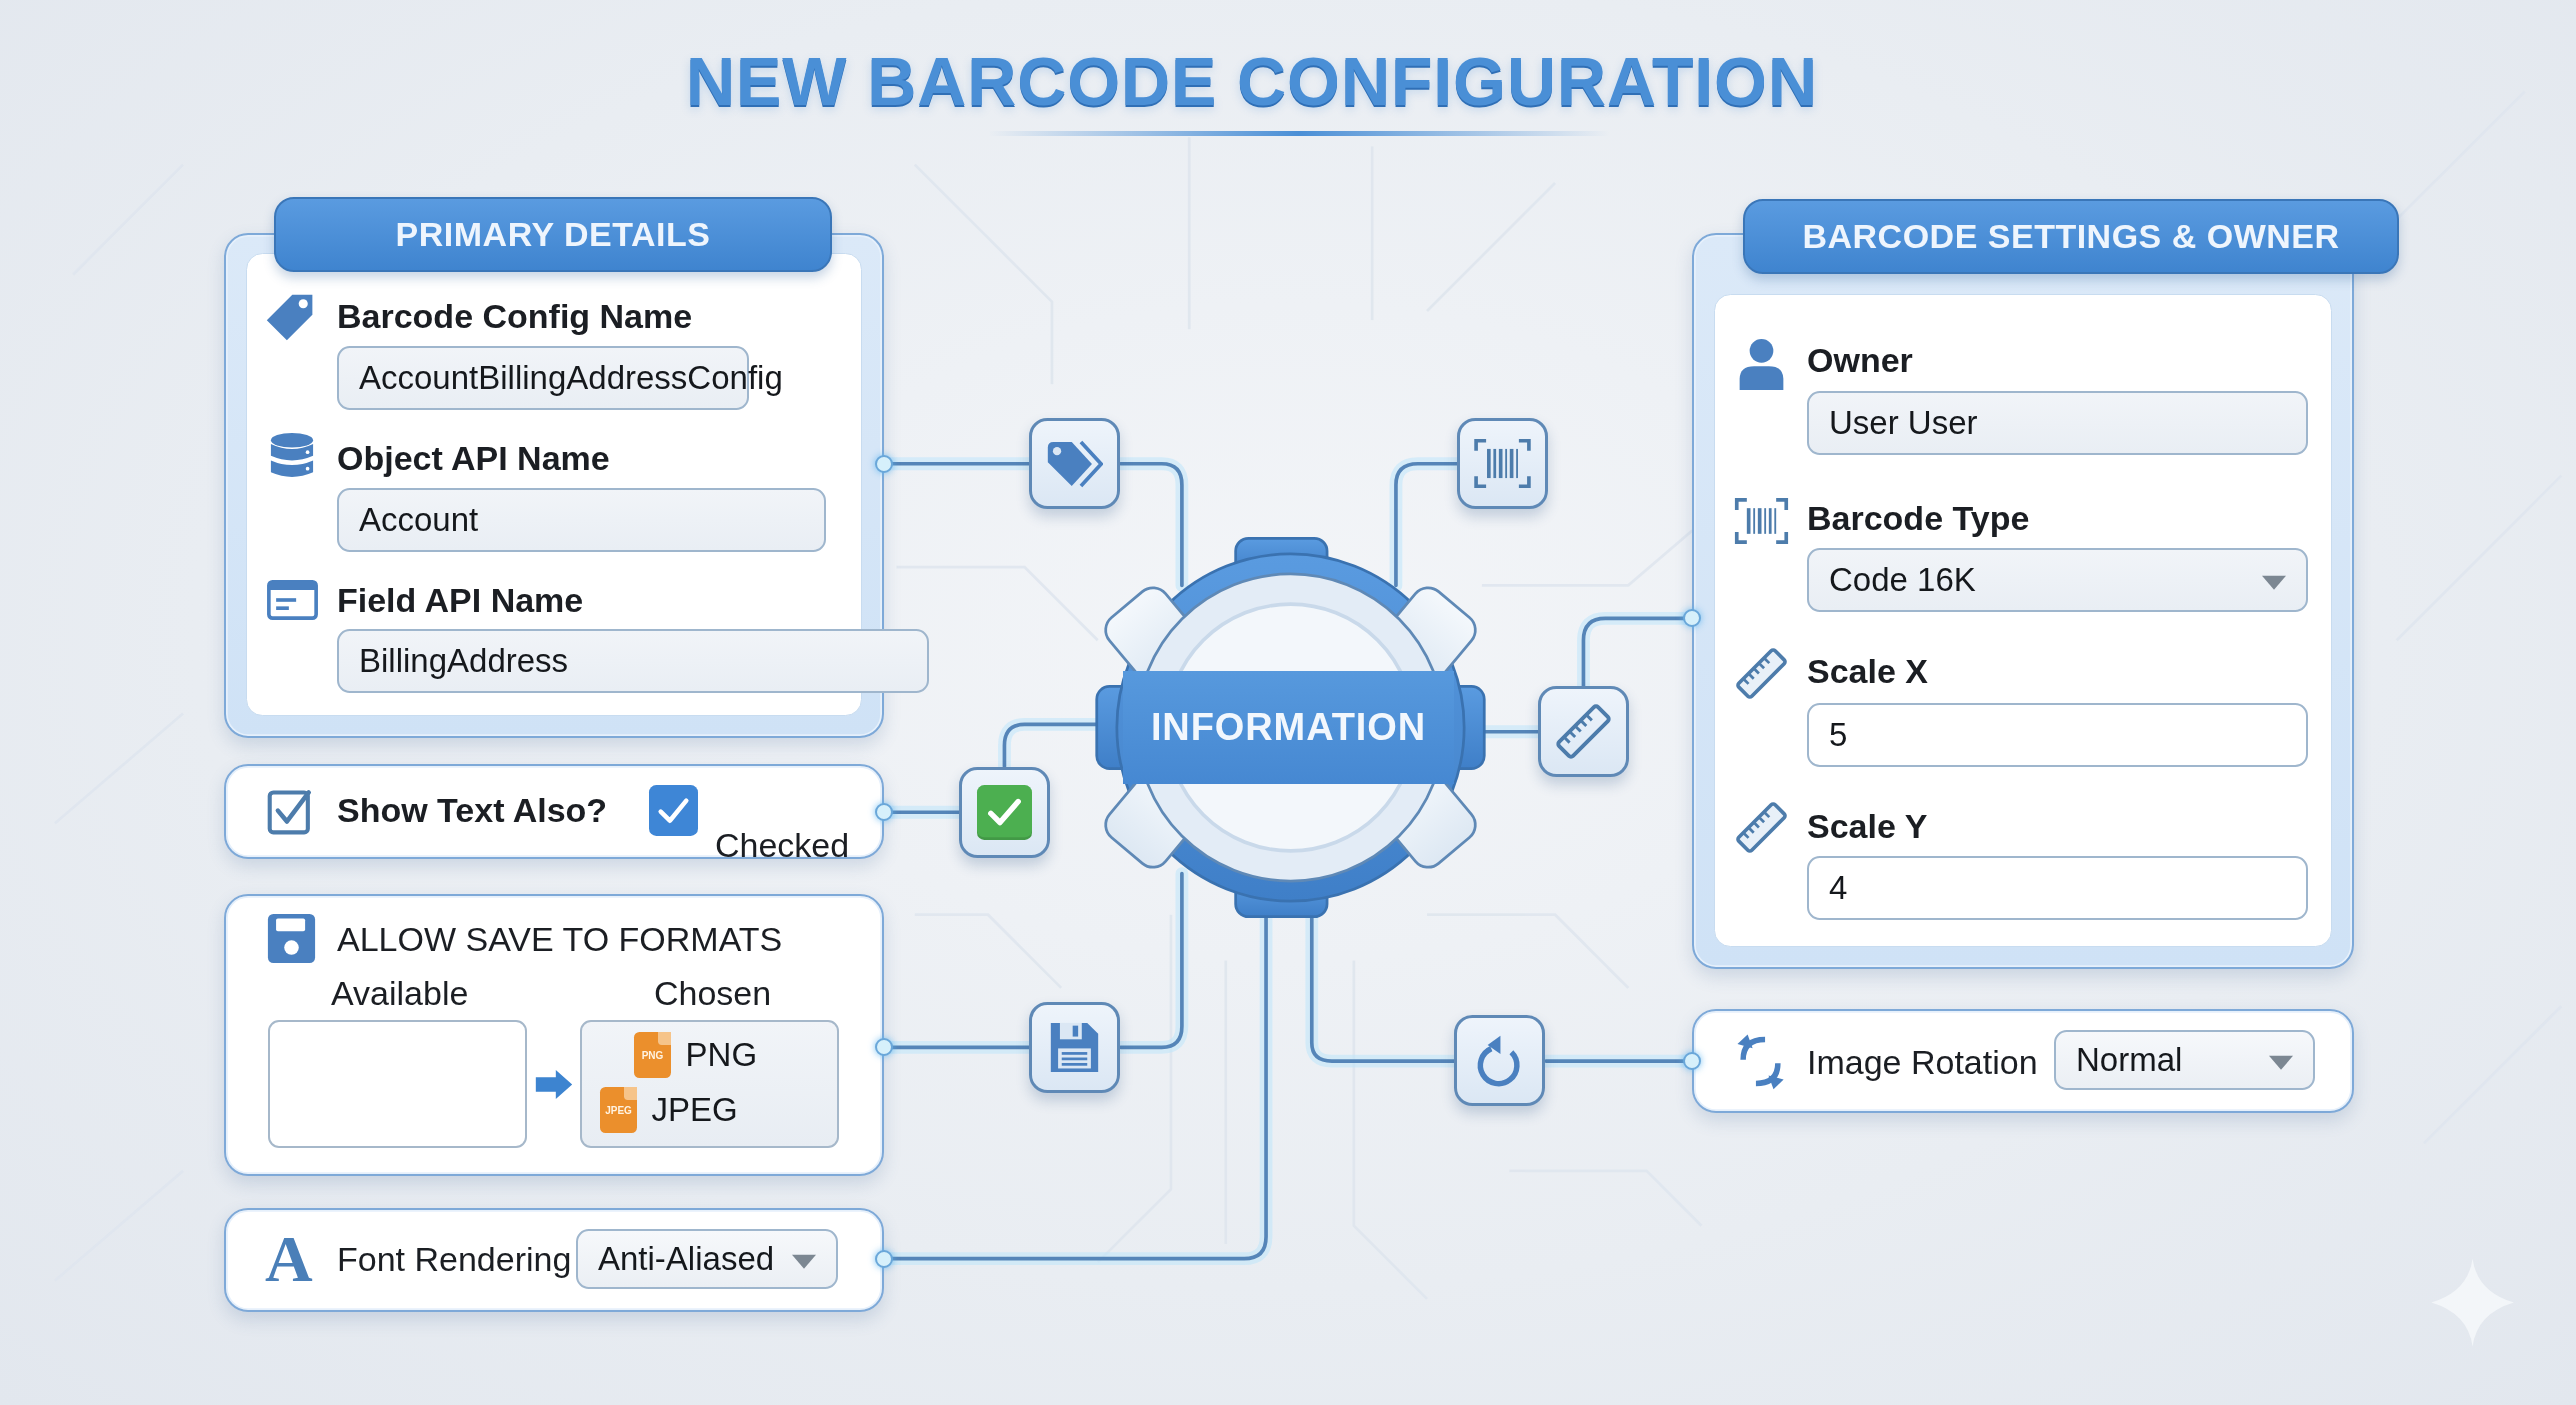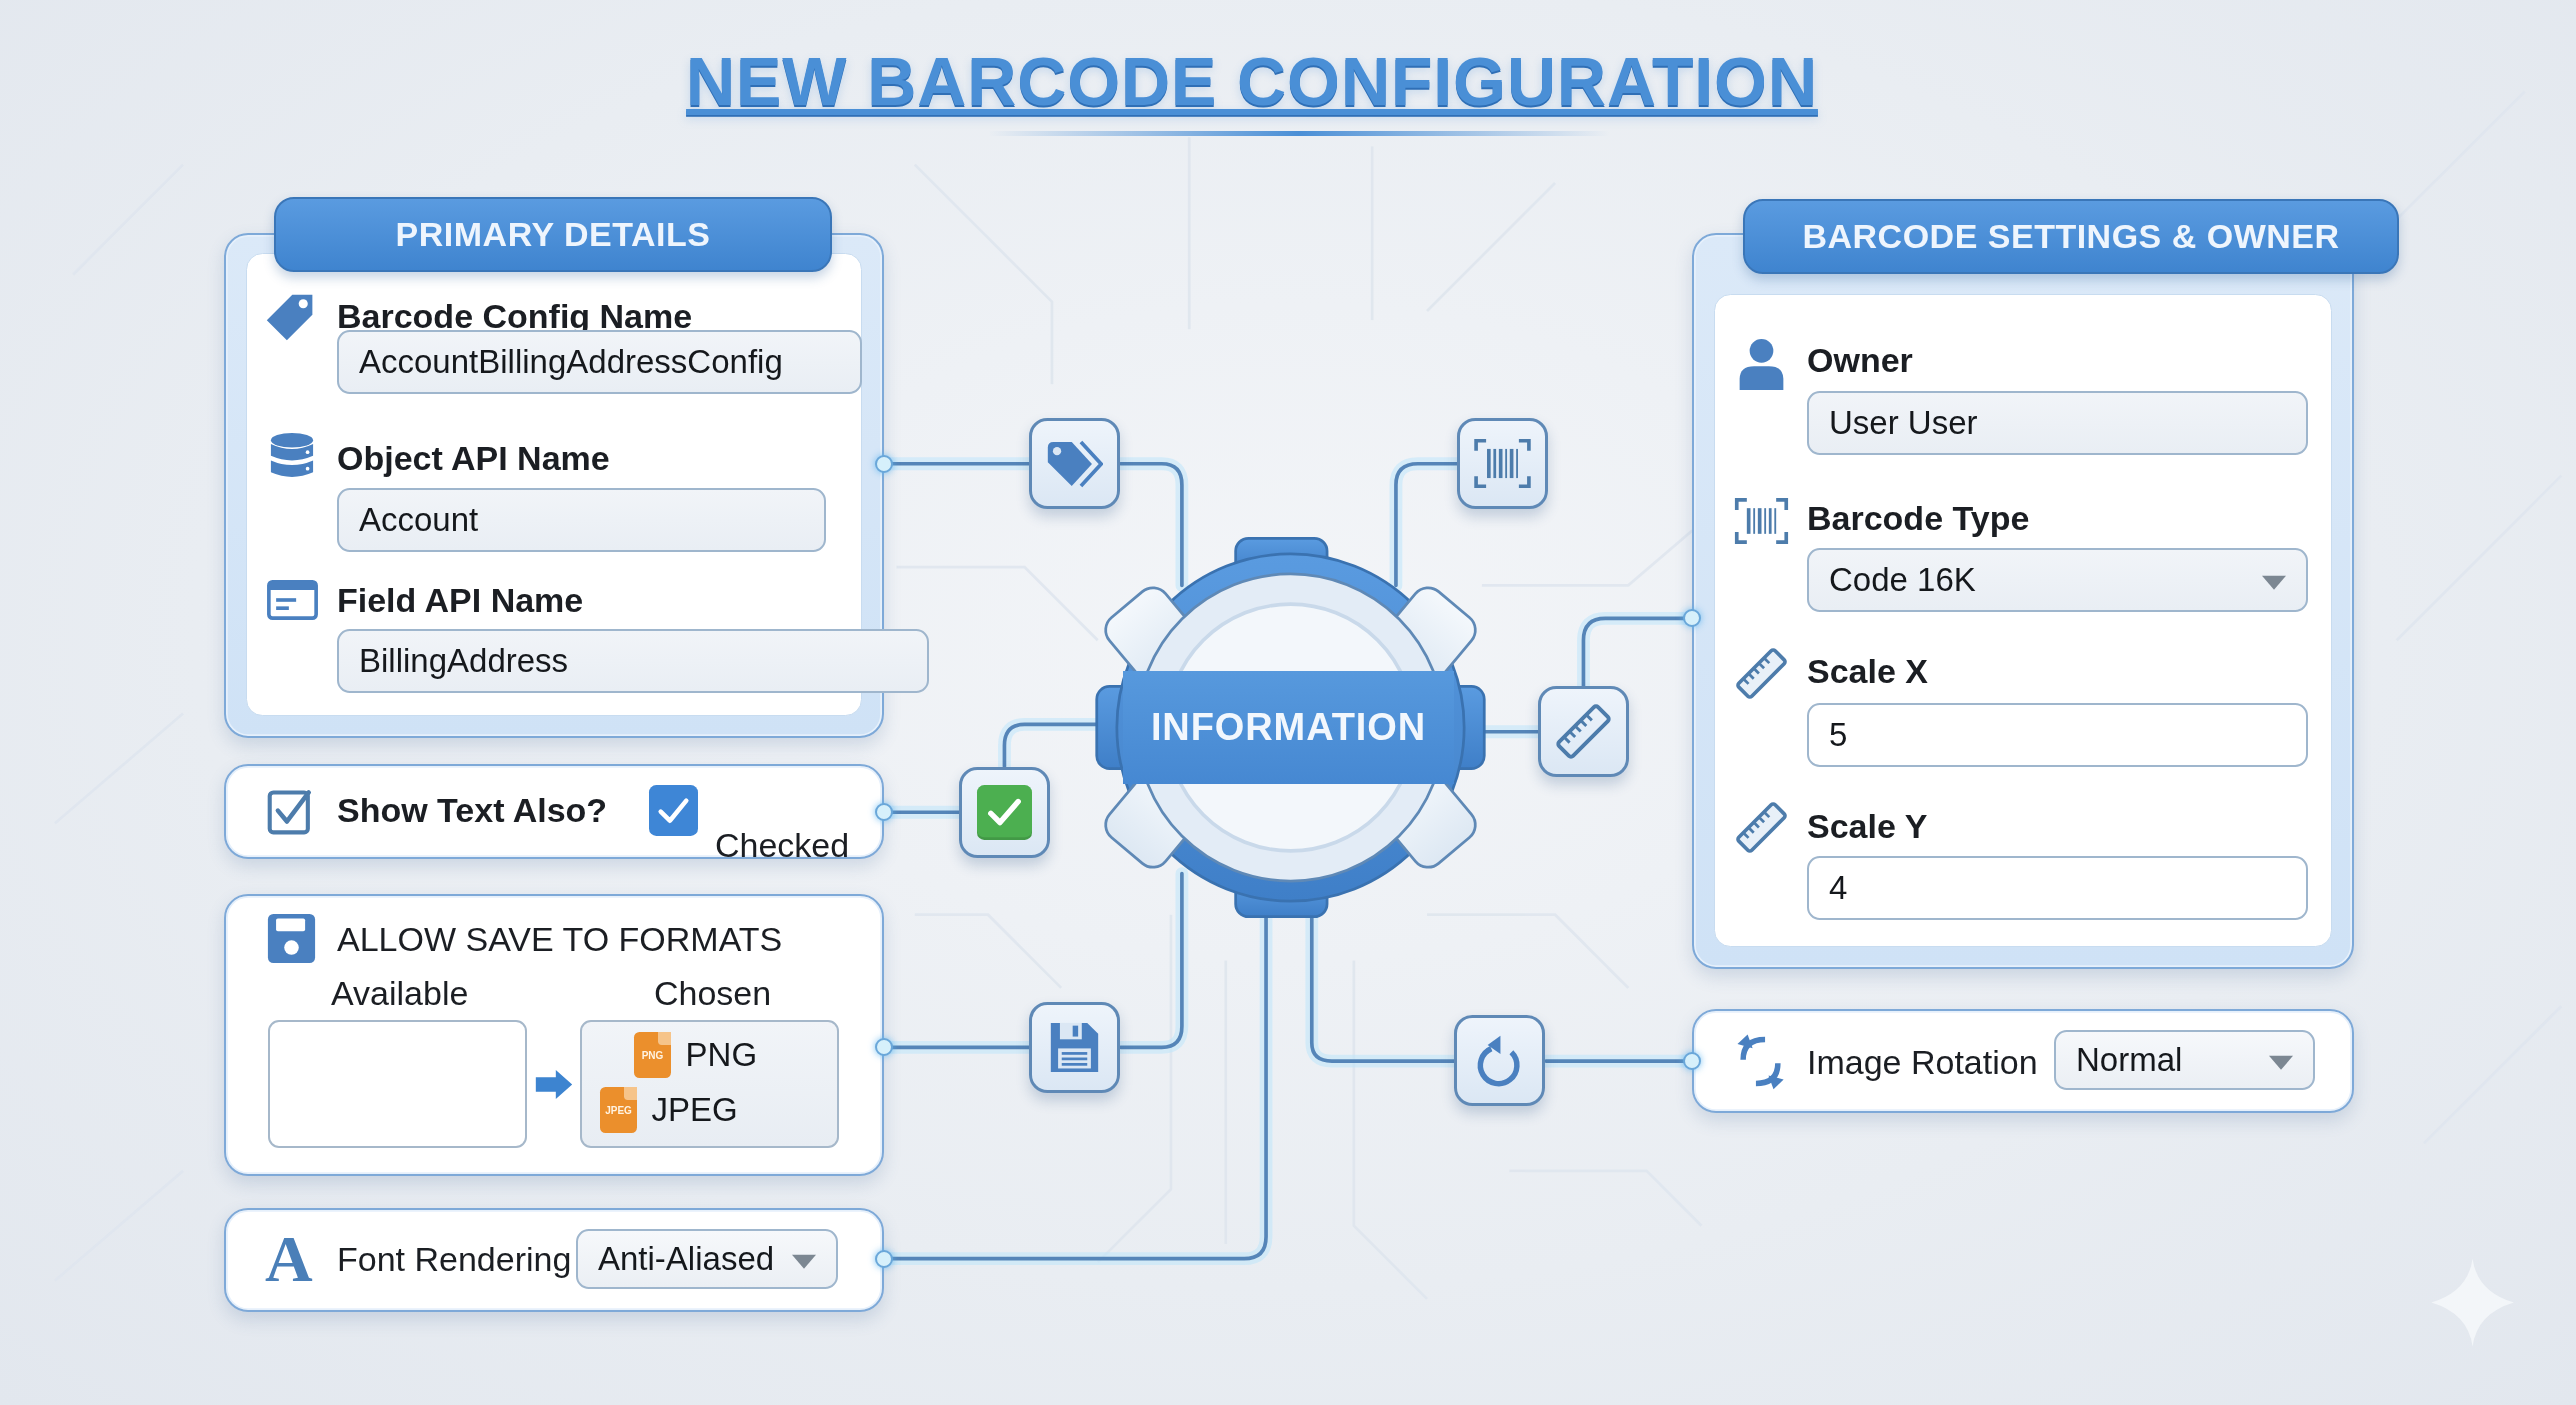--- a/index.html
+++ b/index.html
@@ -10,21 +10,20 @@
     position: relative;
     color: #1c1f24;
   }
   .bg-circuit { position: absolute; left: 0; top: 0; width: 2576px; height: 1405px; pointer-events: none; }
 
   .title {
     position: absolute; left: 0; top: 42px; width: 2504px; text-align: center;
     font-size: 68px; font-weight: 700; letter-spacing: 0.9px;
     color: #4a8fd6;
     text-shadow: 0 1.8px 0 #2f6fb6, 0 3.7px 9.1px rgba(74,143,214,0.25);
-    text-decoration: underline;
   }
   .title-underline {
     position: absolute; left: 988px; top: 131px; width: 622px; height: 4.6px; border-radius: 2.7px;
     background: linear-gradient(90deg, rgba(74,143,214,0) 0%, #4a8fd6 50%, rgba(74,143,214,0) 100%);
   }
 
   
   .panel {
     position: absolute; background: #ffffff;
     border: 2.7px solid #7ea9d8; border-radius: 24px;
@@ -170,21 +169,21 @@
 <div class="panel frame" style="left:224px; top:233px; width:660px; height:505px;">
   <div class="inner" style="top:18.3px;"></div>
 </div>
 <div class="tab" style="left:274px; top:197px; width:558px;">PRIMARY DETAILS</div>
 
 <svg class="icon" style="left:265px; top:291px;" width="51" height="51" viewBox="0 0 56 56">
   <path d="M30 4 L52 4 L52 26 L24 54 L2 32 Z" fill="#4a80c0" transform="rotate(0 28 28)"></path>
   <circle cx="42" cy="14" r="5" fill="#ffffff"></circle>
 </svg>
 <div class="field-label" style="left:337px; top:297px;">Barcode Config Name</div>
-<div class="field-input" style="left:337px; top:330px; width:525px;">AccountBillingAddressConfig</div>
+<div class="field-input" style="left:337px; top:346px; width:412px;">AccountBillingAddressConfig</div>
 
 <svg class="icon" style="left:269px; top:432px;" width="46" height="55" viewBox="0 0 50 60">
   <ellipse cx="25" cy="9" rx="23" ry="8" fill="#4a80c0"></ellipse>
   <path d="M2 13 Q25 24 48 13 L48 26 Q25 36 2 26 Z" fill="#4a80c0"></path>
   <path d="M2 31 Q25 41 48 31 L48 44 Q25 54 2 44 Z" fill="#4a80c0"></path>
   <circle cx="42" cy="22" r="2" fill="#fff"></circle>
     <circle cx="42" cy="40" r="2" fill="#fff"></circle>
 </svg>
 <div class="field-label" style="left:337px; top:439px;">Object API Name</div>
 <div class="field-input" style="left:337px; top:488px; width:489px;">Account</div>

